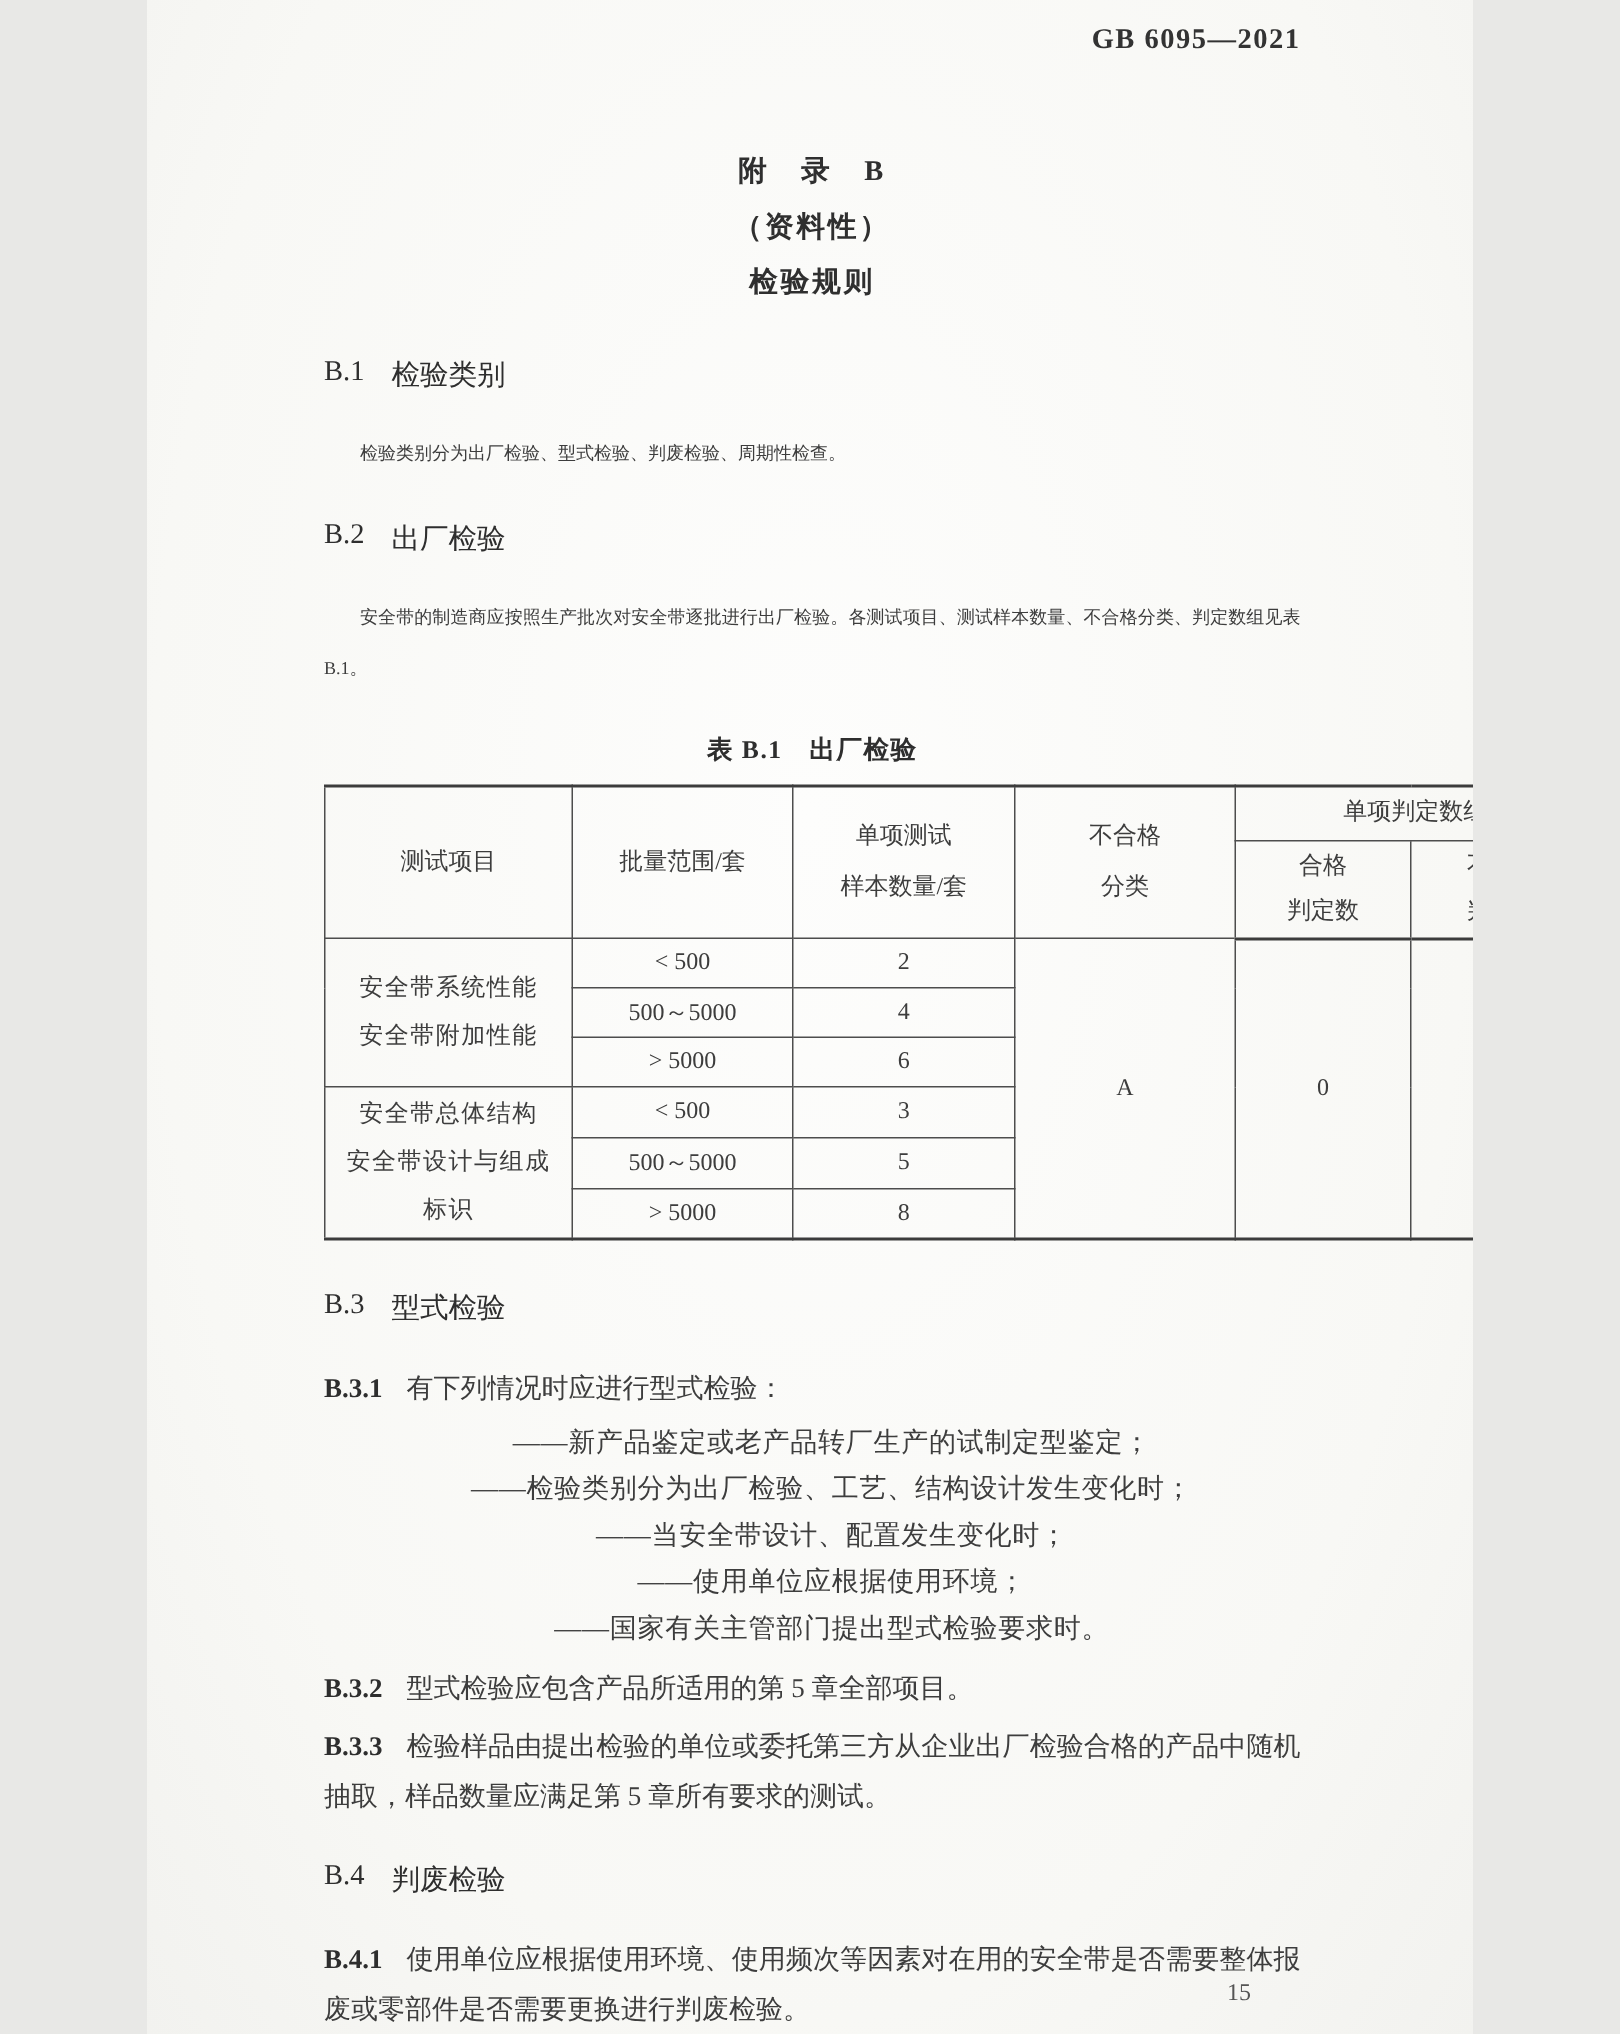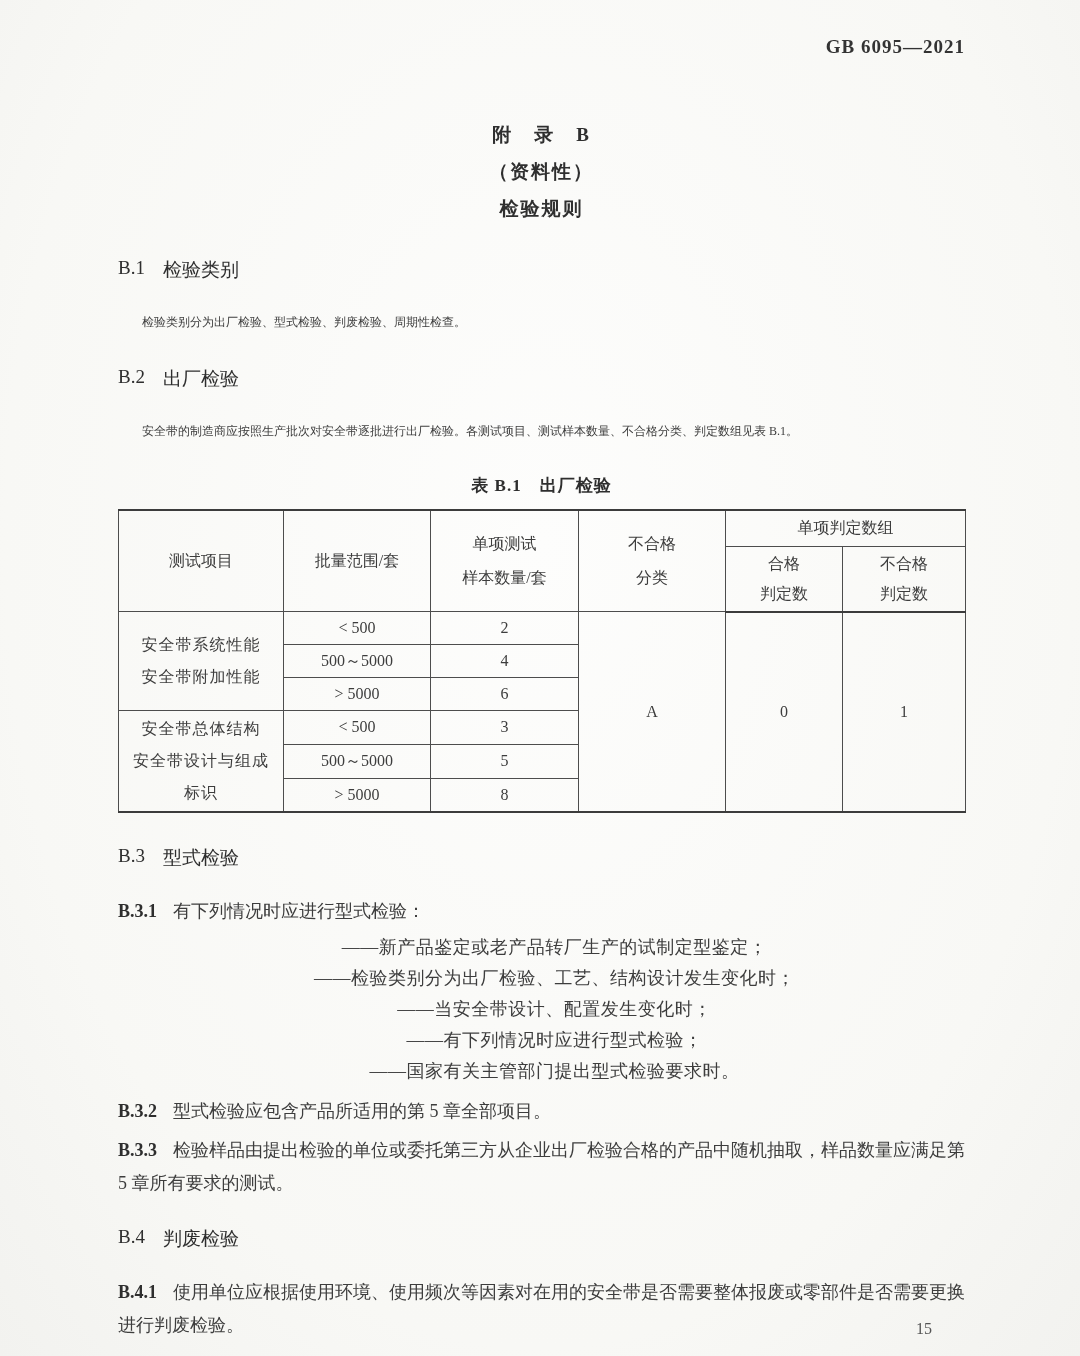--- a/index.html
+++ b/index.html
@@ -1,26 +1,26 @@
 <!DOCTYPE html>
 <html><head>
 <meta charset="utf-8">
 <style>
   * { margin: 0; padding: 0; box-sizing: border-box; }
   html, body { background: #e8e8e6; }
   .page {
-    width: 1080px;
+    width: 884px;
     height: 1356px;
     margin: 0 auto;
     background: #fbfbf9;
     background-image: radial-gradient(ellipse at 50% 40%, #fdfdfc 0%, #f8f8f5 70%, #f2f2ef 100%);
     font-family: "Liberation Serif", "DejaVu Serif", serif;
     color: #3d3d3d;
     position: relative;
-    padding: 36px 115px 0 118px;
+    padding: 16px 115px 0 118px;
     overflow: hidden;
   }
   .page-header {
     text-align: right;
     font-weight: bold;
     font-size: 19px;
     letter-spacing: 1px;
     color: #333;
   }
   .doc-title {
@@ -201,21 +201,21 @@
   </div>
 
   <p class="clause" style="margin-top:24px">
     <span class="clause-num">B.3.1</span><span>有下列情况时应进行型式检验：</span>
   </p>
 
   <div class="dash-list">
     <div class="dash-item">——新产品鉴定或老产品转厂生产的试制定型鉴定；</div>
     <div class="dash-item">——检验类别分为出厂检验、工艺、结构设计发生变化时；</div>
     <div class="dash-item">——当安全带设计、配置发生变化时；</div>
-    <div class="dash-item">——有下列情况时应进行型式检验；</div>
+    <div class="dash-item">——使用单位应根据使用环境；</div>
     <div class="dash-item">——国家有关主管部门提出型式检验要求时。</div>
   </div>
 
   <p class="clause" style="margin-top:8px">
     <span class="clause-num">B.3.2</span><span>型式检验应包含产品所适用的第 5 章全部项目。</span>
   </p>
 
   <p class="clause" style="margin-top:6px">
     <span class="clause-num">B.3.3</span><span>检验样品由提出检验的单位或委托第三方从企业出厂检验合格的产品中随机抽取，样品数量应满足第 5 章所有要求的测试。</span>
   </p>

